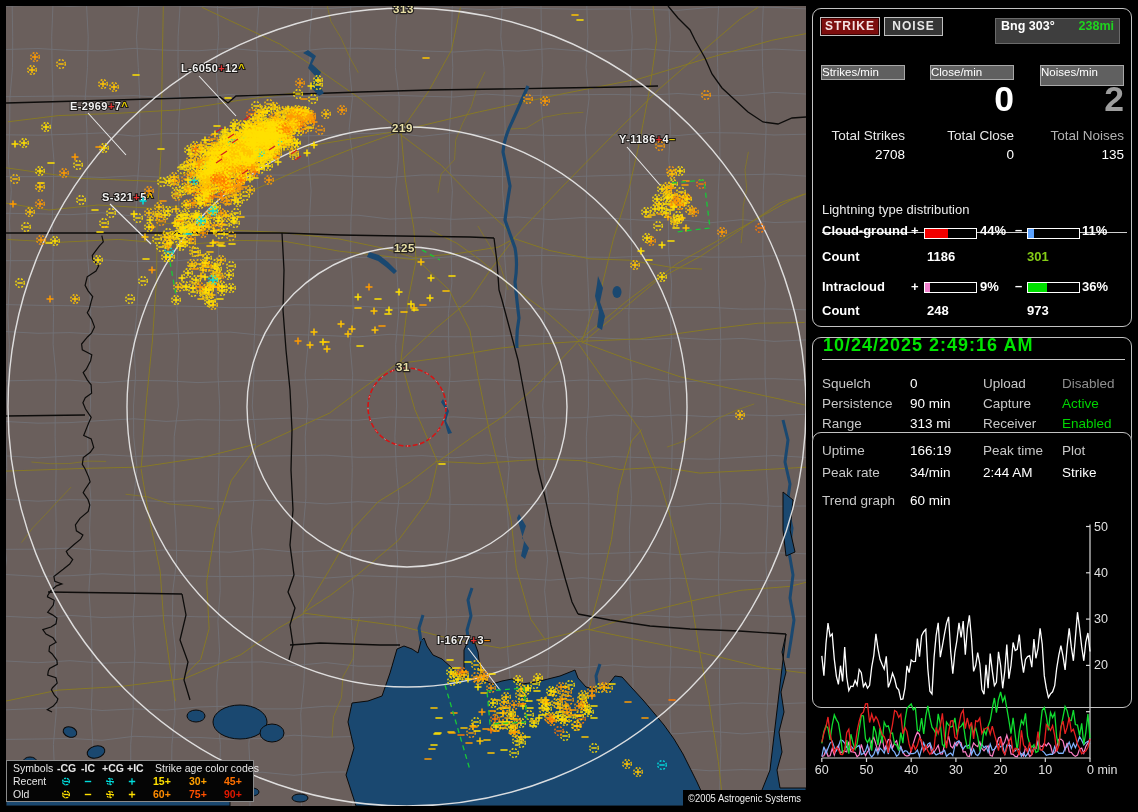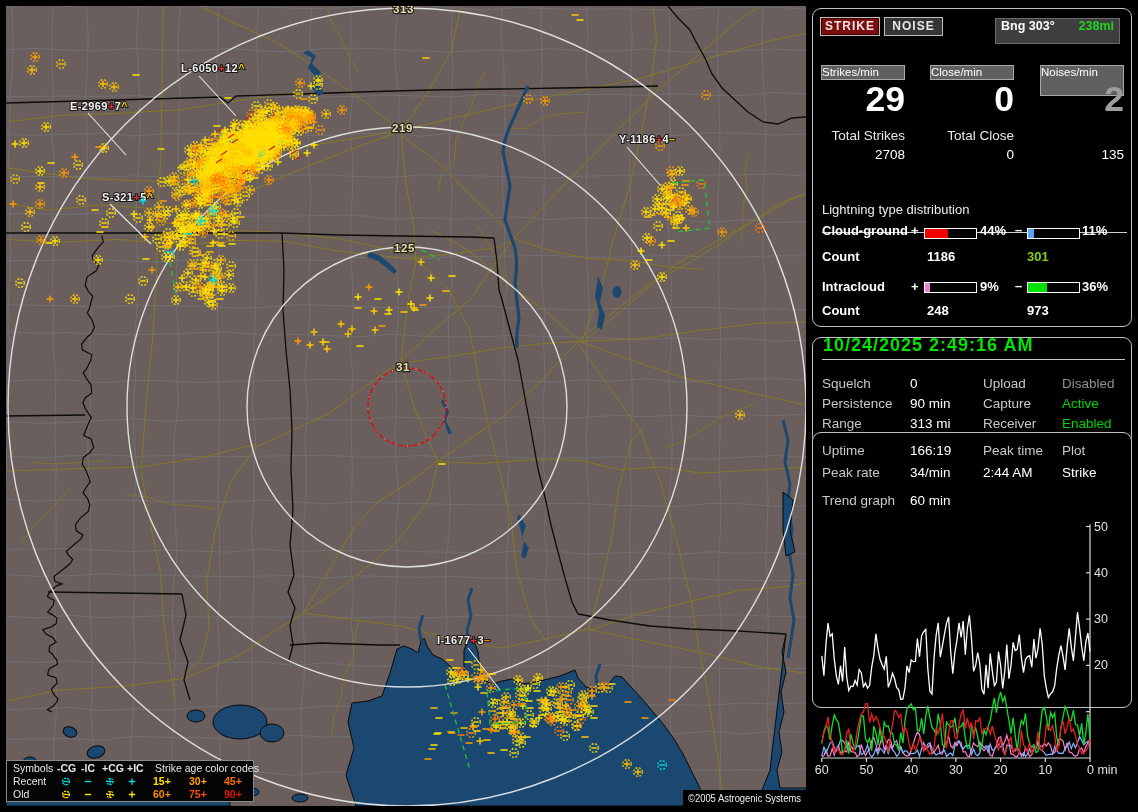--- a/index.html
+++ b/index.html
@@ -1933,28 +1933,28 @@
 <text x="688" y="802" font-family="Liberation Sans, sans-serif" font-size="11" fill="#f0f0f0" textLength="113" lengthAdjust="spacingAndGlyphs">©2005 Astrogenic Systems</text>
 </svg>
 
 <div class="panel" style="top:8px;height:319px;">
   <div class="abs" style="left:7px;top:8px;width:60px;height:19px;background:#7c0d0d;border:1px solid #c0c0c0;box-shadow:inset 0 0 0 1px #3a0000;color:#f4e2e2;font-weight:bold;font-size:12px;text-align:center;line-height:17px;letter-spacing:1px;">STRIKE</div>
   <div class="abs" style="left:71px;top:8px;width:59px;height:19px;background:#353535;border:1px solid #c0c0c0;color:#e8e8e8;font-weight:bold;font-size:12px;text-align:center;line-height:17px;letter-spacing:1px;">NOISE</div>
   <div class="abs" style="left:182px;top:9px;width:125px;height:26px;background:#3e3e3e;border:1px solid #6a6a6a;color:#fff;font-weight:bold;font-size:12.5px;line-height:15px;padding:0 5px;">Bng 303°<span style="float:right;color:#1fd31f;">238mi</span></div>
 
   <div class="chip" style="left:8px;top:56px;width:84px;height:14.5px;">Strikes/min</div>
   <div class="chip" style="left:117px;top:56px;width:84px;height:14.5px;">Close/min</div>
-  <div class="chip" style="left:227px;top:56px;width:84px;height:31px;">Noises/min</div>
+  <div class="chip" style="left:227px;top:56px;width:84px;height:21px;">Noises/min</div>
 
-  <div class="abs ra" style="left:0;top:70px;width:92px;font-size:35.5px;font-weight:bold;color:#fff;">29</div>
   <div class="abs ra" style="left:0;top:70px;width:201px;font-size:35.5px;font-weight:bold;color:#fff;">0</div>
   <div class="abs ra" style="left:0;top:70px;width:311px;font-size:35.5px;font-weight:bold;color:#9d9d9d;">2</div>
 
   <div class="abs ra" style="left:0;top:119px;width:92px;font-size:13.5px;color:#e8e8e8;">Total Strikes</div>
   <div class="abs ra" style="left:0;top:119px;width:201px;font-size:13.5px;color:#e8e8e8;">Total Close</div>
+  <div class="abs ra" style="left:0;top:119px;width:311px;font-size:13.5px;color:#b2b2b2;">Total Noises</div>
   <div class="abs ra" style="left:0;top:138px;width:92px;font-size:13.5px;color:#fff;">2708</div>
   <div class="abs ra" style="left:0;top:138px;width:201px;font-size:13.5px;color:#fff;">0</div>
   <div class="abs ra" style="left:0;top:138px;width:311px;font-size:13.5px;color:#fff;">135</div>
 
   <div class="abs" style="left:9px;top:193px;width:305px;border-bottom:1px solid #cfcfcf;padding-bottom:15px;font-size:13px;color:#ececec;">Lightning type distribution</div>
 
   <div class="abs" style="left:9px;top:214px;font-size:13px;font-weight:bold;color:#fff;">Cloud-ground</div>
   <div class="abs" style="left:98px;top:214px;font-size:13px;font-weight:bold;color:#fff;">+</div>
   <div class="bar" style="left:111px;top:219px;">
       <i style="width:23px;background:#f20000;"></i>

